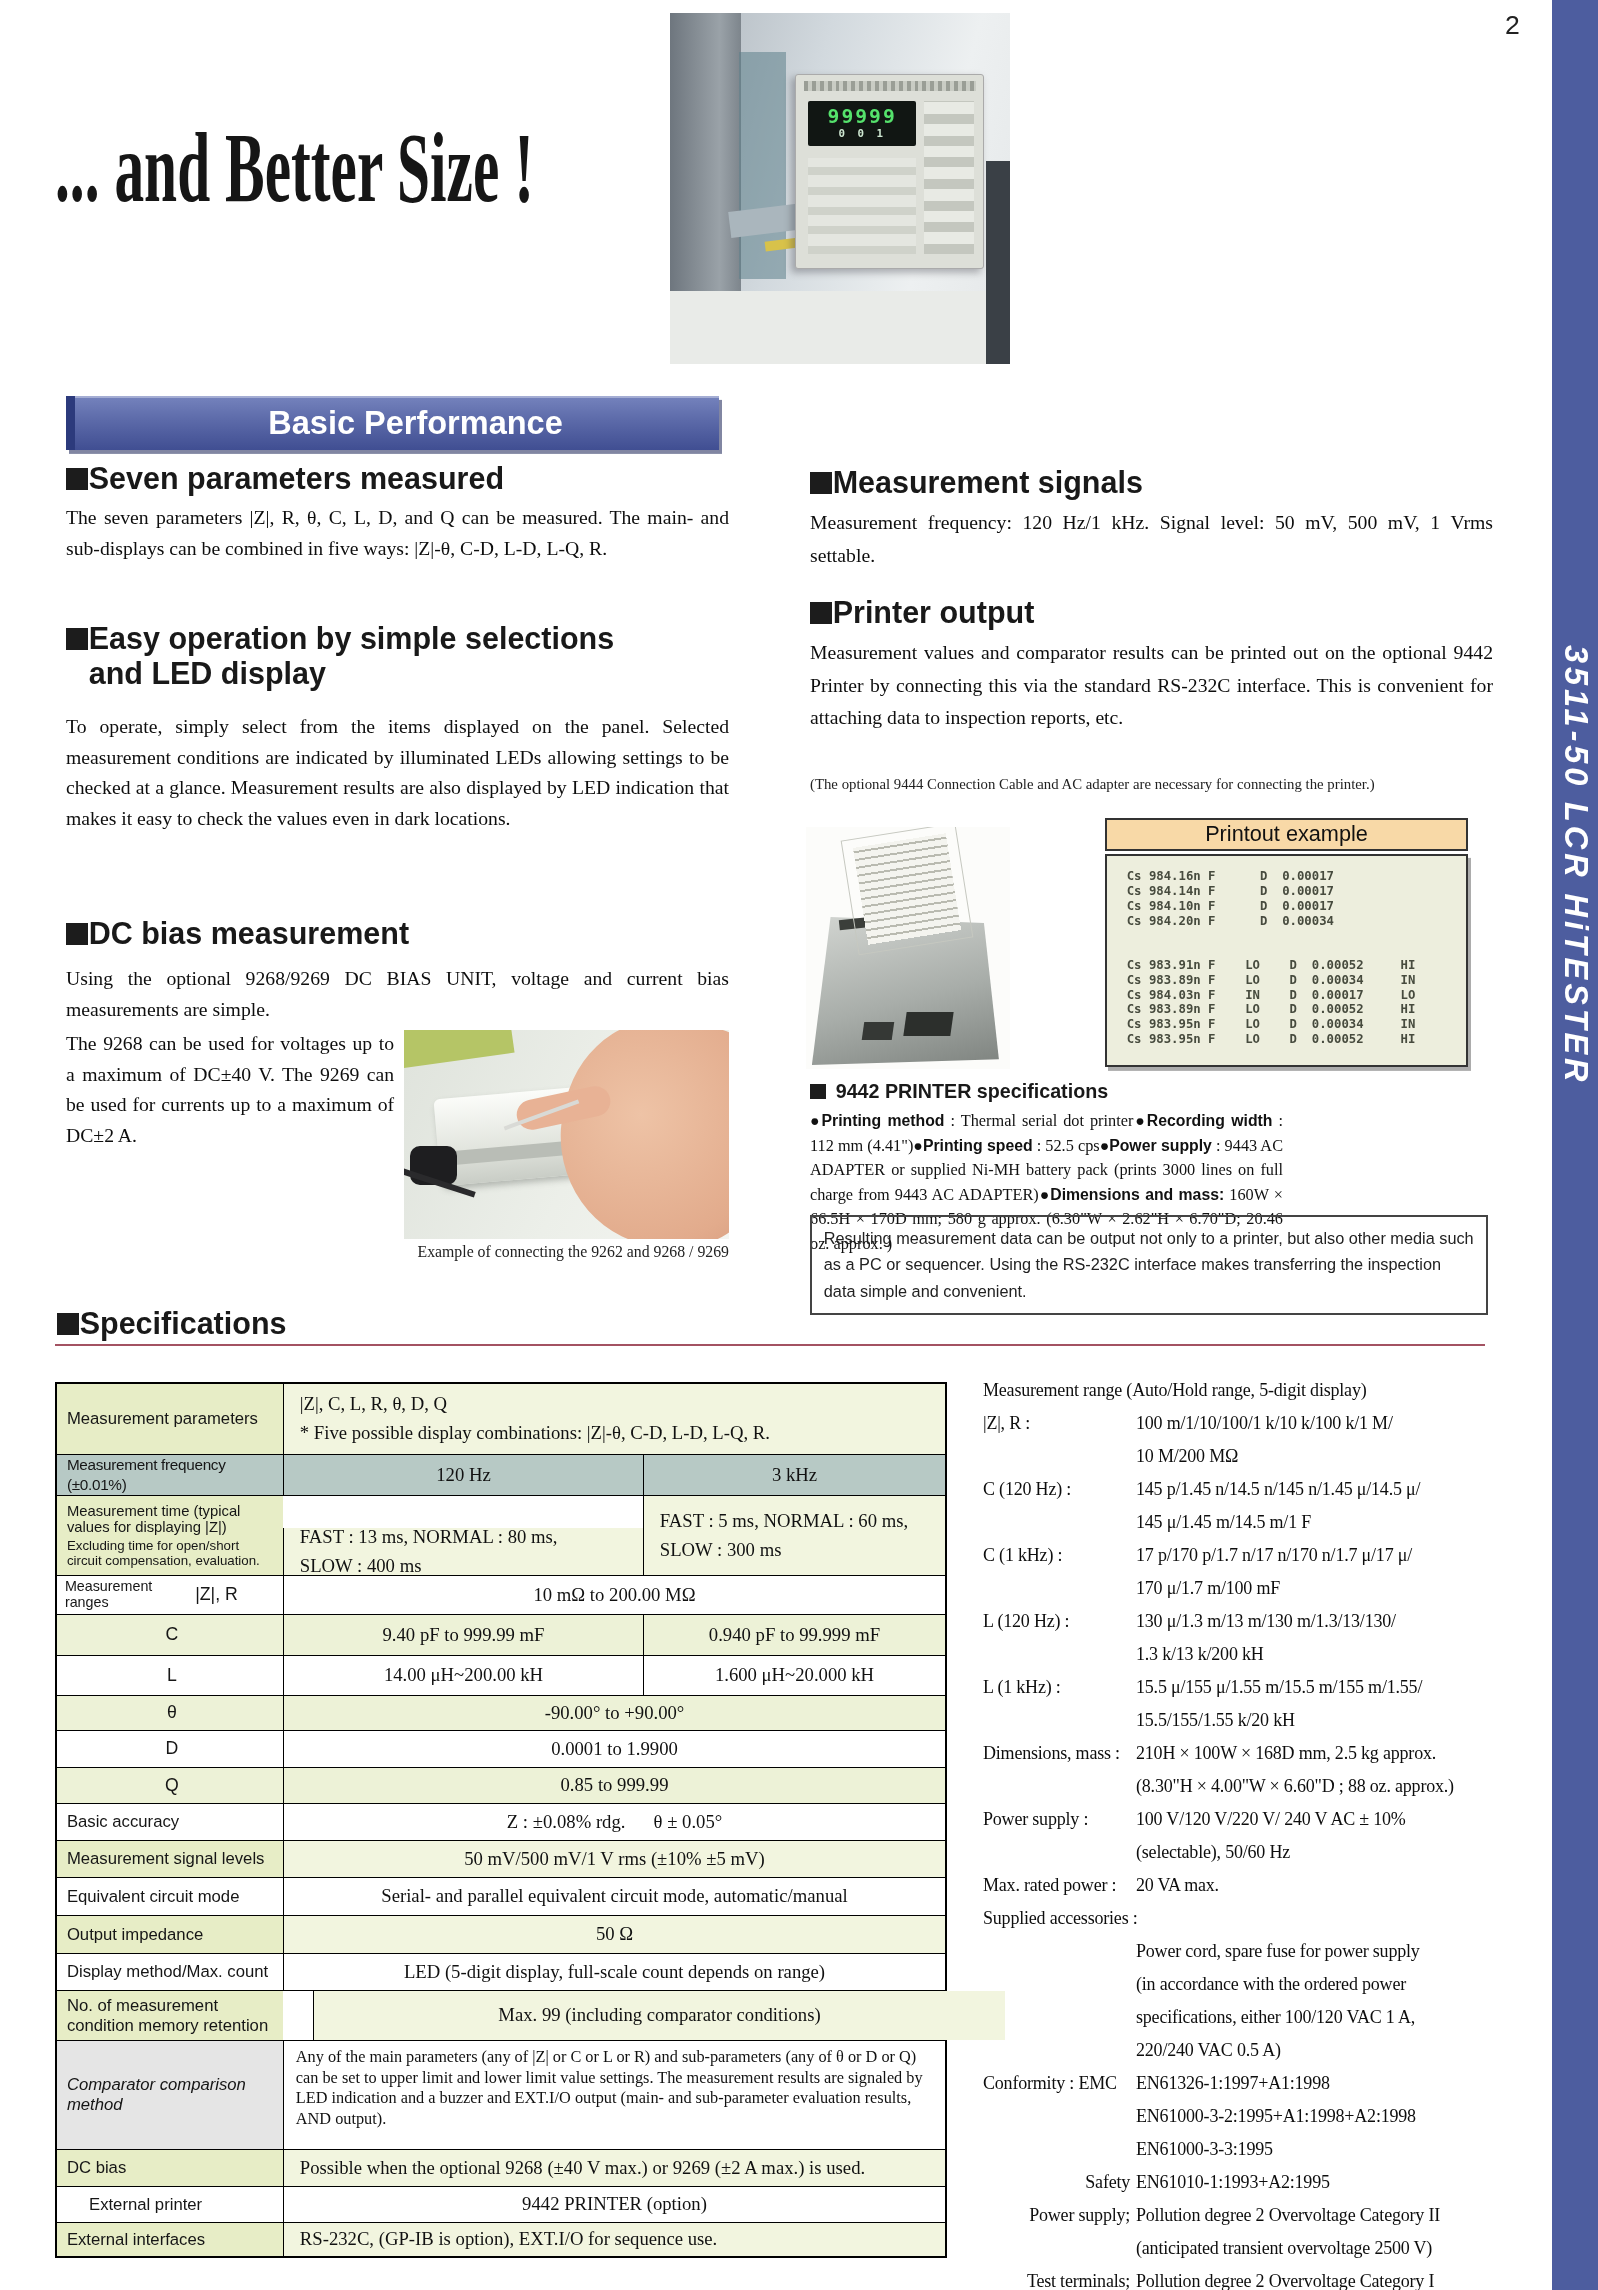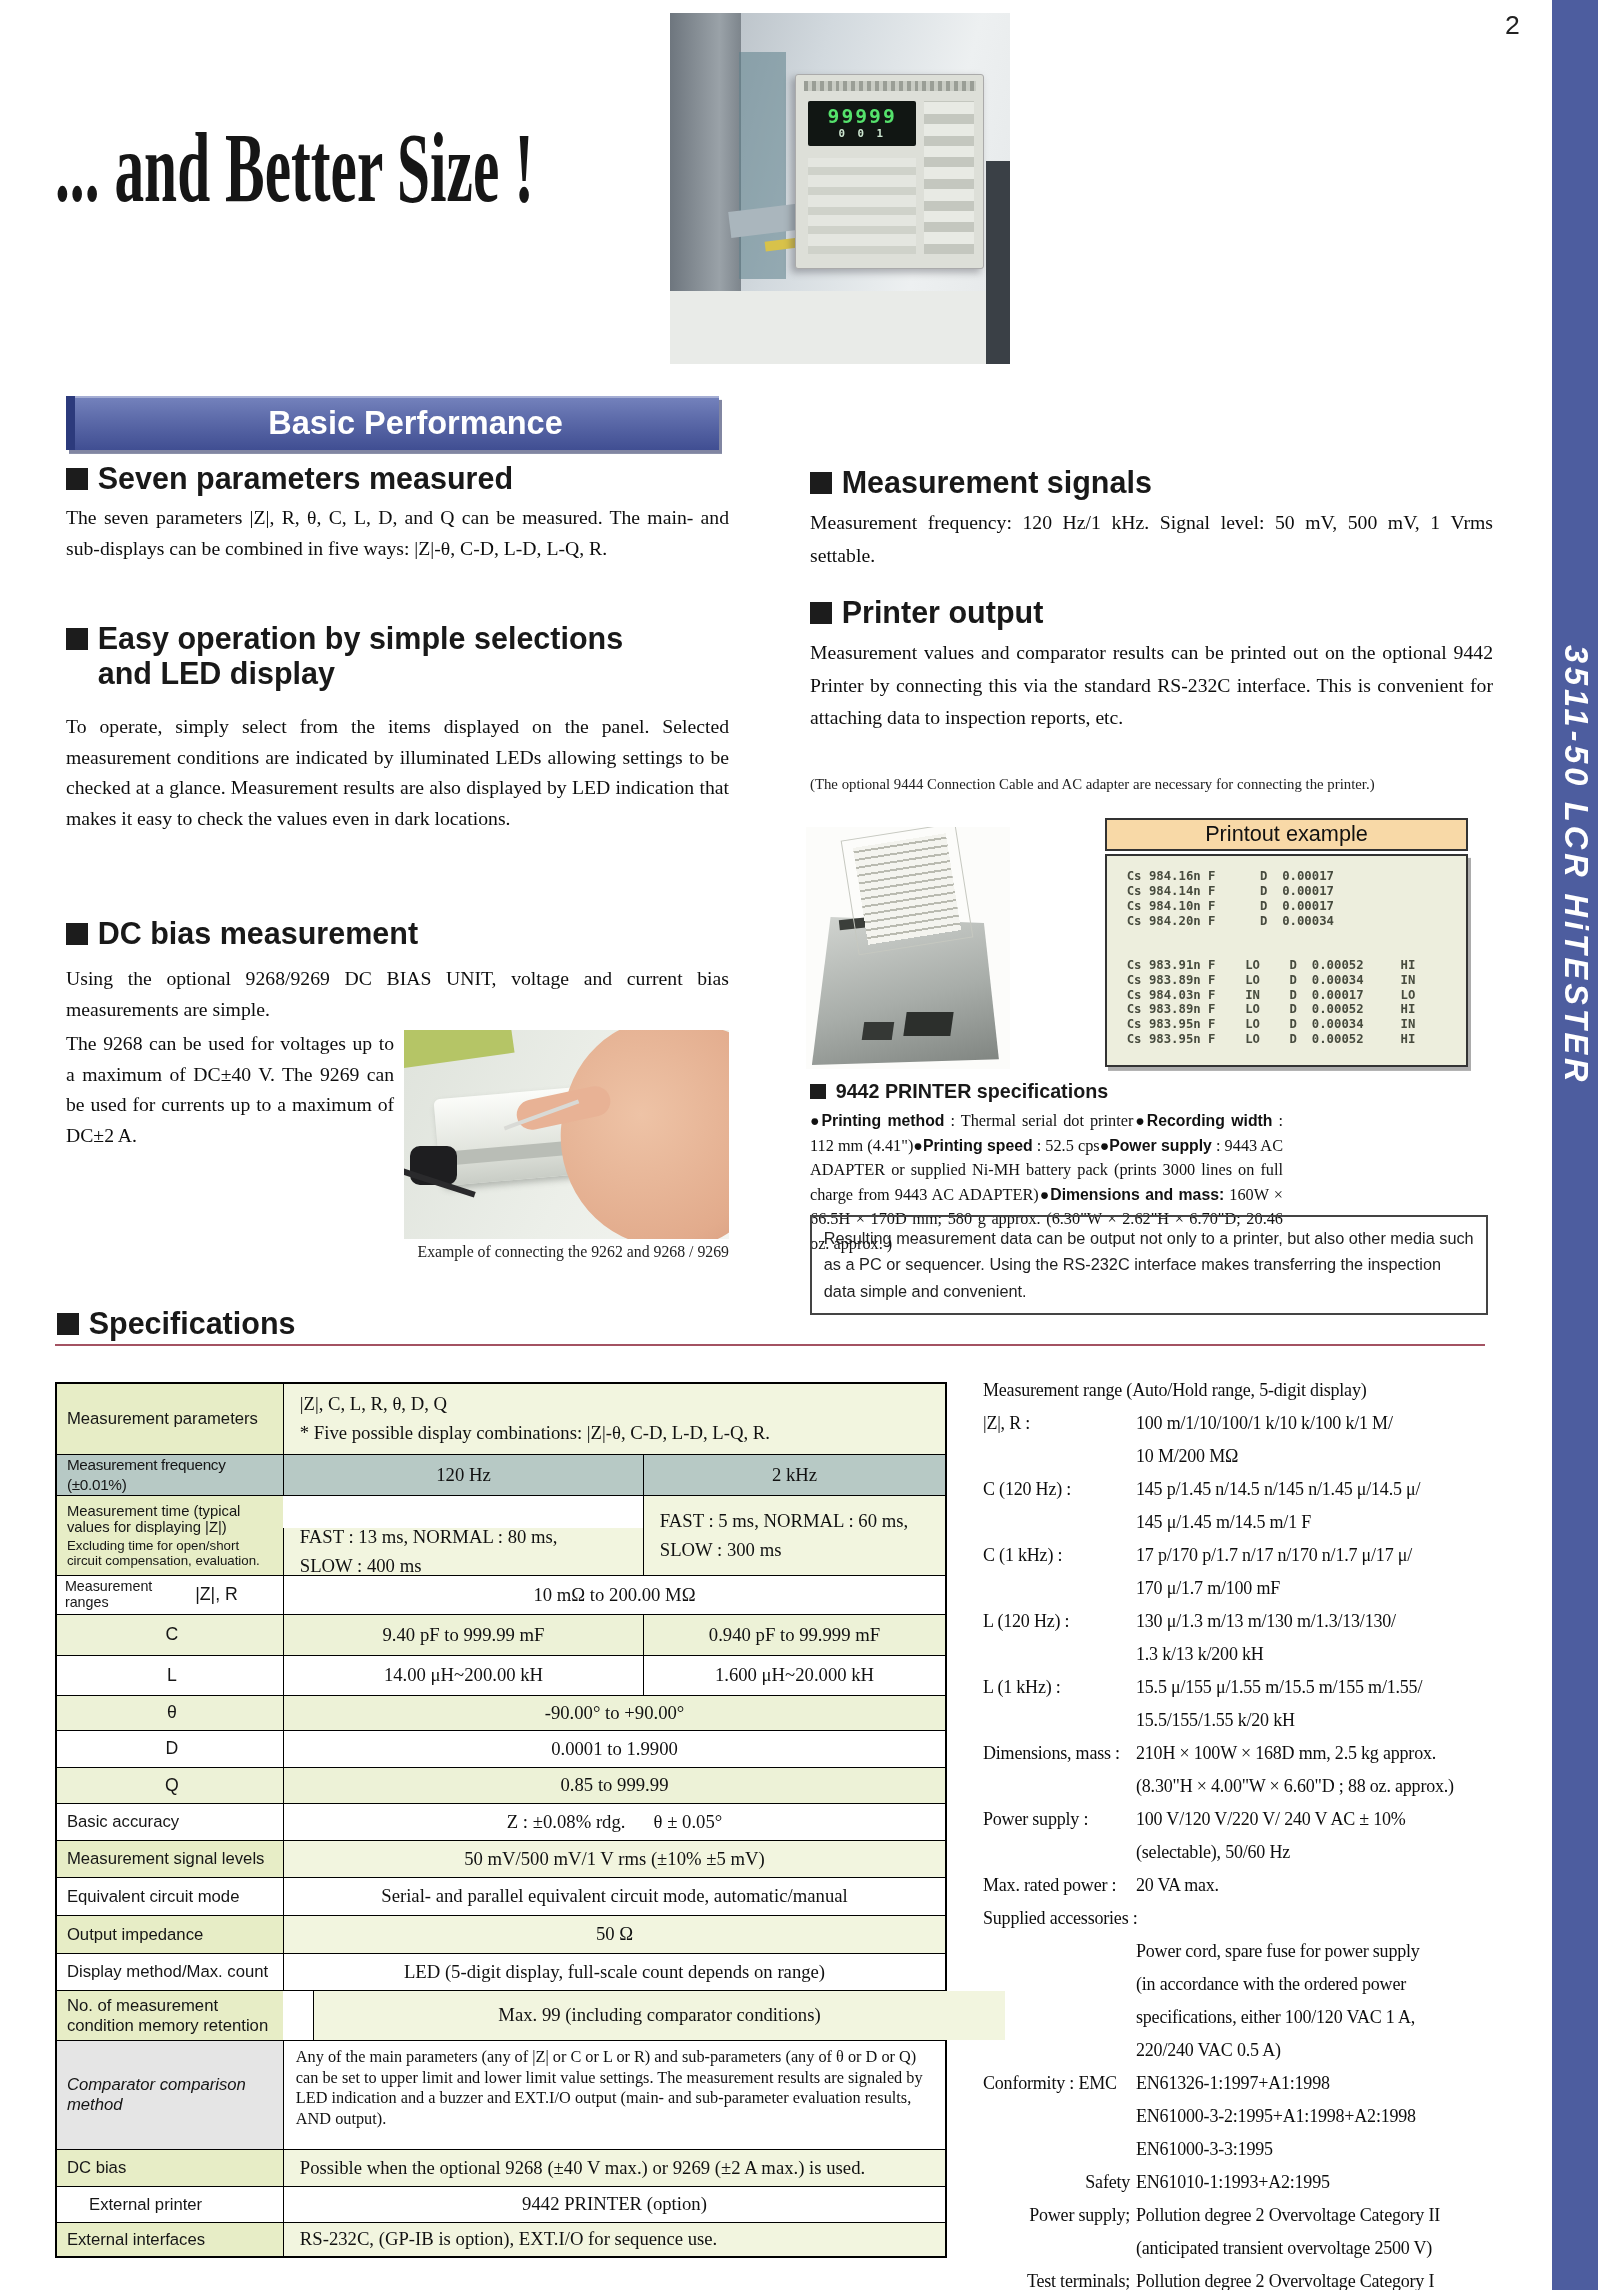--- a/index.html
+++ b/index.html
@@ -13,21 +13,21 @@
   .pageno{position:absolute;left:1505px;top:9.9px;font-size:26.6px;color:#222;}
   .title{position:absolute;left:55px;top:118px;font-family:"Liberation Serif",serif;
         font-weight:bold;font-size:99px;line-height:1;white-space:nowrap;
         transform:scaleX(.60);transform-origin:left top;color:#161616;}
   .banner{position:absolute;left:66px;top:396px;width:653px;height:54px;box-sizing:border-box;
         background:linear-gradient(180deg,#7583bd 0%,#5c6aa9 45%,#404e92 100%);
         border-left:9.9px solid #2c3a7c;box-shadow:3px 3.9px 0 rgba(25,35,85,.55), inset 0 2px 0 rgba(255,255,255,.35);
         display:flex;align-items:center;justify-content:center;
         color:#fff;font-weight:bold;font-size:32.5px;padding-left:37px;}
   
-  .h2{position:absolute;display:flex;align-items:flex-start;gap:10px;
+  .h2{position:absolute;display:flex;align-items:flex-start;gap:1px;
       font-weight:bold;font-size:30.5px;line-height:35px;color:#191919;}
   .h2 .sq{flex:none;width:21.7px;height:21.7px;background:#1c1c1c;margin-top:6.9px;}
   .h3{position:absolute;display:flex;align-items:center;gap:9.9px;
       font-weight:bold;font-size:19.7px;color:#191919;}
   .h3 .sq{flex:none;width:15.8px;height:15.8px;background:#1c1c1c;}
   .pre{white-space:pre-line;}
   .body{position:absolute;margin:0;font-family:"Liberation Serif",serif;
         font-size:19.7px;line-height:30.5px;color:#0e0e0e;}
   .jt{text-align:justify;}
   .rbody{line-height:32.5px;}
@@ -256,21 +256,21 @@
           <div>Measurement parameters</div>
         </div>
         <div class="tcell tval span2 left" style="background: rgb(242, 245, 223);">|Z|, C, L, R, θ, D, Q
 * Five possible display combinations: |Z|-θ, C-D, L-D, L-Q, R.</div>
       </div>
       <div class="trow" style="height: 40px;">
         <div class="tcell tlabel" style="background: rgb(183, 201, 197);">
           <div class="sm">Measurement frequency (±0.01%)</div>
         </div>
         <div class="tcell tval" style="background: rgb(183, 201, 197);">120 Hz</div>
-        <div class="tcell tval" style="background: rgb(183, 201, 197);">2 kHz</div>
+        <div class="tcell tval" style="background: rgb(183, 201, 197);">3 kHz</div>
       </div>
       <div class="trow" style="height: 79px;">
         <div class="tcell tlabel" style="background: rgb(231, 237, 198);">
           <div class="l1">Measurement time (typical values for displaying |Z|)</div>
           <div class="l2">Excluding time for open/short circuit compensation, evaluation.</div>
         </div>
         <div class="tcell tval left" style="background: rgb(242, 245, 223); margin-top: 32px;">FAST : 13 ms, NORMAL : 80 ms,
 SLOW : 400 ms</div>
         <div class="tcell tval left" style="background: rgb(242, 245, 223);">FAST : 5 ms, NORMAL : 60 ms,
 SLOW : 300 ms</div>

